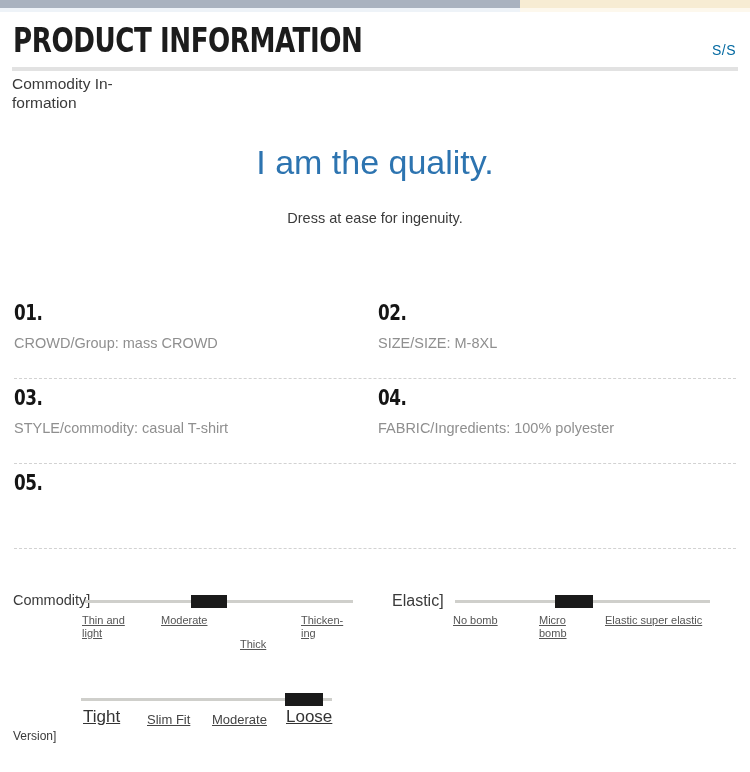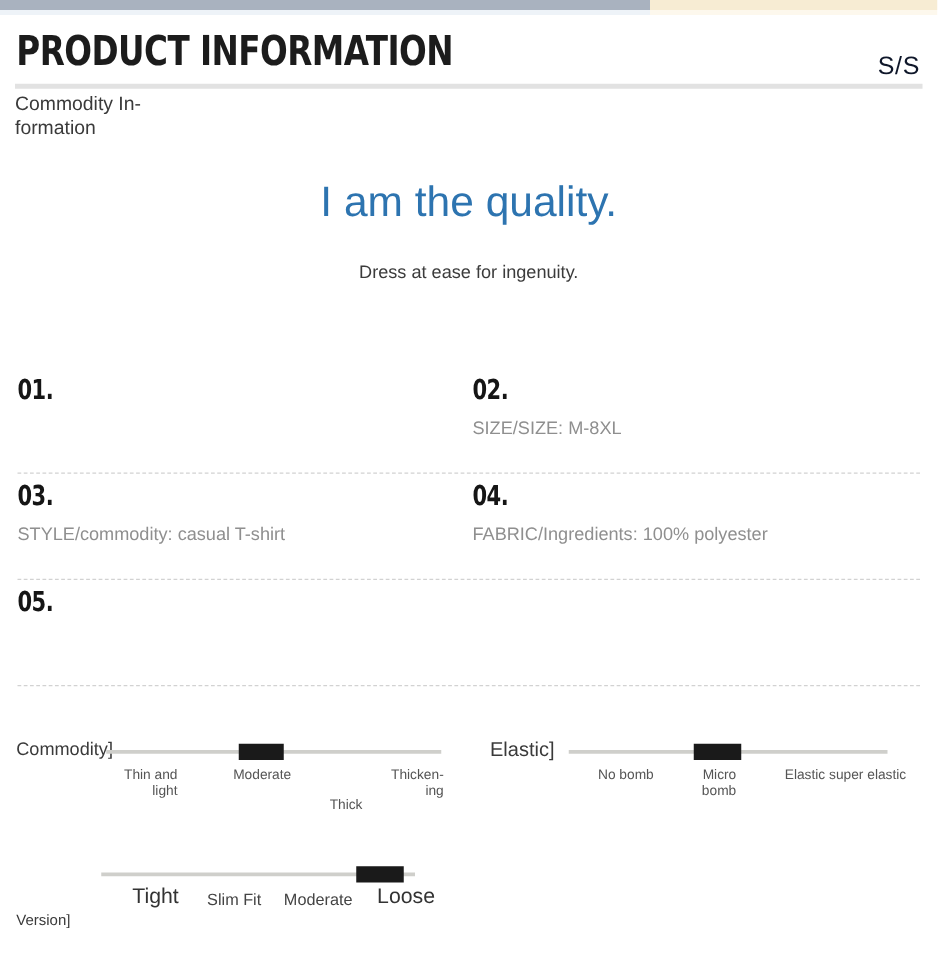--- a/index.html
+++ b/index.html
@@ -65,22 +65,22 @@
     letter-spacing: -0.5px;
     color: #1c1c1c;
     line-height: 42px;
     white-space: nowrap;
     transform: scaleX(0.88);
     transform-origin: left center;
   }
   .header-ss {
     position: absolute;
     top: 22px; right: 14px;
-    font-size: 20px;
-    color: #0f172a;
+    font-size: 14px;
+    color: #0369a1;
     letter-spacing: 0.5px;
   }
   .header-rule {
     position: absolute;
     top: 47px; left: 12px;
     width: 726px;
     height: 4px;
     background: #e2e2e2;
   }
   .header-sub {
@@ -180,25 +180,26 @@
     background: #1a1a1a;
     top: 3px;
   }
   .slider-ticks {
     position: absolute;
     top: 22px;
     height: 34px;
   }
   .tick {
     position: absolute;
-    text-align: right;
+    text-align: left;
     font-size: 11px;
     color: #555555;
     line-height: 13px;
     top: 0;
+    text-decoration: underline;
   }
 
   
   #block-thickness { top: 592px; left: 13px; width: 350px; }
   #block-thickness .slider-track { left: 72px; width: 268px; }
   #block-thickness .slider-thumb { left: 178px; width: 36px; }
 
   
   #block-elastic { top: 592px; left: 392px; width: 340px; }
   #block-elastic .slider-label { font-size: 16px; }
@@ -236,20 +237,21 @@
     <span>I am the quality</span><span class="dot">.</span>
   </div>
   <div class="hero-sub">Dress at ease for ingenuity.</div>
 </div>
 
 <div class="specs">
 
   <div class="spec-row">
     <div class="spec-cell col-a">
       <div class="spec-num">01.</div>
+      <div class="spec-text">CROWD/Group: mass CROWD</div>
     </div>
     <div class="spec-cell col-b">
       <div class="spec-num">02.</div>
       <div class="spec-text">SIZE/SIZE: M-8XL</div>
     </div>
     <div class="spec-divider" style="top:78px"></div>
   </div>
 
   <div class="spec-row">
     <div class="spec-cell col-a">

